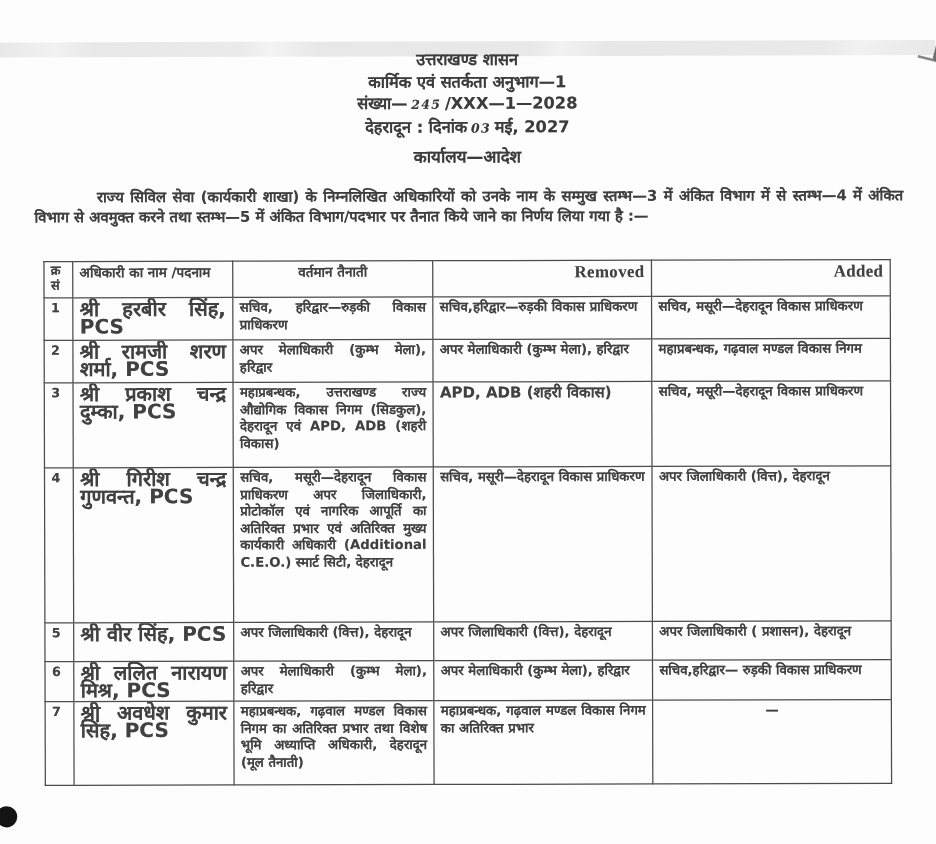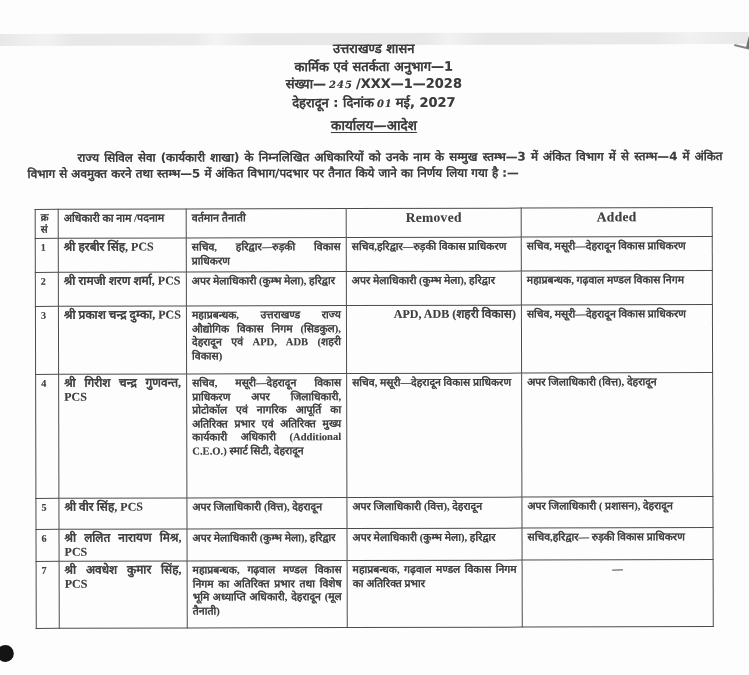--- a/index.html
+++ b/index.html
@@ -29,64 +29,64 @@
   
   .letterhead{position:absolute;left:0;top:40px;width:100%;text-align:center;
     font-weight:bold;font-size:13px;line-height:17.5px;color:#3c3c3c;
     text-shadow:0 0 .5px rgba(60,60,60,.45);}
   .letterhead .ln{display:block;}
   .hand{font-family:"DejaVu Serif",serif;font-style:italic;font-size:10px;letter-spacing:1px;padding:0 3px;}
   .order-heading{
     position:absolute;left:0;top:116px;width:100%;text-align:center;
     font-weight:bold;font-size:13.5px;color:#3c3c3c;
   }
-  .order-heading span{text-decoration:underline;text-underline-offset:2px;text-shadow:0 0 .5px rgba(60,60,60,.45);}
+  .order-heading span{text-underline-offset:2px;text-shadow:0 0 .5px rgba(60,60,60,.45);}
   
   .intro{
     position:absolute;left:28px;top:137px;width:695px;
     font-size:11.8px;line-height:16.5px;font-weight:bold;color:#3e3e3e;
     text-align:justify;text-indent:50px;
     text-shadow:0 0 .4px rgba(60,60,60,.4);
   }
   
   table.order{
     position:absolute;left:35px;top:208px;width:677px;
     border-collapse:collapse;table-layout:fixed;
     font-size:10.6px;line-height:13.5px;color:#414141;
     text-shadow:0 0 .4px rgba(60,60,60,.4);
   }
   table.order td,table.order th{
     border:1.4px solid #4c4c4c;vertical-align:top;
-    padding:2px 5px 2px 5px;overflow:hidden;font-family:Liberation Serif, serif;
+    padding:2px 5px 2px 5px;overflow:hidden;
   }
   th{font-weight:bold;}
-  .th-hi{font-size:10.8px;text-align:left;vertical-align:top;}
+  .th-hi{font-size:10.8px;text-align:center;vertical-align:top;}
   .th-sno{text-align:left;padding-left:3px;font-size:10.2px;line-height:12px;}
-  .th-en{font-family:"Liberation Serif",serif;font-size:13.5px;text-align:center;vertical-align:top;letter-spacing:.3px;}
+  .th-en{font-family:"Liberation Serif",serif;font-size:13.5px;text-align:right;vertical-align:top;letter-spacing:.3px;}
   .c-sno{text-align:left;padding-left:4px;font-weight:bold;font-size:10.2px;}
-  .c-name{font-weight:bold;text-align:justify;font-size:12px;}
+  .c-name{font-weight:bold;text-align:justify;font-size:16px;}
   .c-txt{font-weight:bold;text-align:justify;}
-  .latin-big{font-size:12px;text-align:right;font-weight:bold;}
+  .latin-big{font-size:12px;text-align:left;font-weight:bold;}
   .center-dash{text-align:center;font-weight:bold;}
   tr{height:auto;}
 </style>
 </head>
 <body>
 
 <div class="page">
 
   <div class="scan-band"></div>
   <div class="corner-mark"></div>
   <div class="punch-dot"></div>
 
   <div class="letterhead">
     <span class="ln">उत्तराखण्ड शासन</span>
     <span class="ln">कार्मिक एवं सतर्कता अनुभाग—1</span>
     <span class="ln"><span>संख्या—</span><span class="hand">245</span><span>/XXX—1—2028</span></span>
-    <span class="ln"><span>देहरादून : दिनांक</span><span class="hand">01</span><span>मई, 2027</span></span>
+    <span class="ln"><span>देहरादून : दिनांक</span><span class="hand">03</span><span>मई, 2027</span></span>
   </div>
 
   <div class="order-heading">
     <span>कार्यालय—आदेश</span>
   </div>
 
   <p class="intro">राज्य सिविल सेवा (कार्यकारी शाखा) के निम्नलिखित अधिकारियों को उनके नाम के सम्मुख स्तम्भ—3 में अंकित विभाग में से स्तम्भ—4 में अंकित विभाग से अवमुक्त करने तथा स्तम्भ—5 में अंकित विभाग/पदभार पर तैनात किये जाने का निर्णय लिया गया है :—</p>
 
   <table class="order">
     <colgroup>

